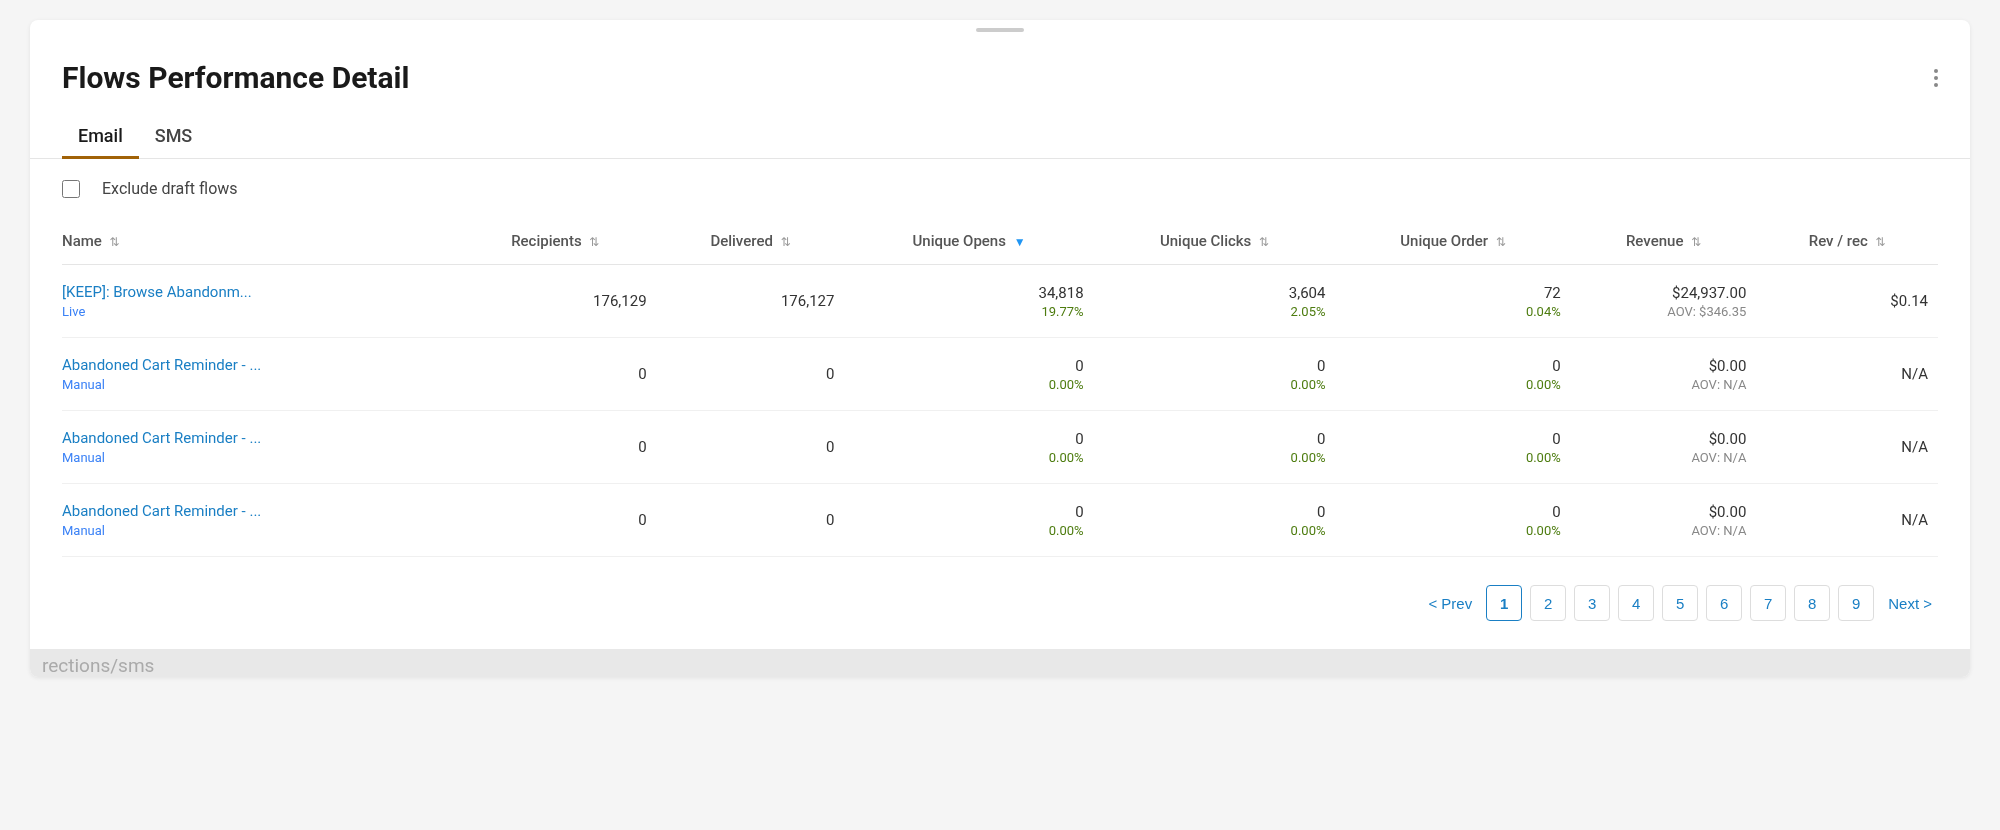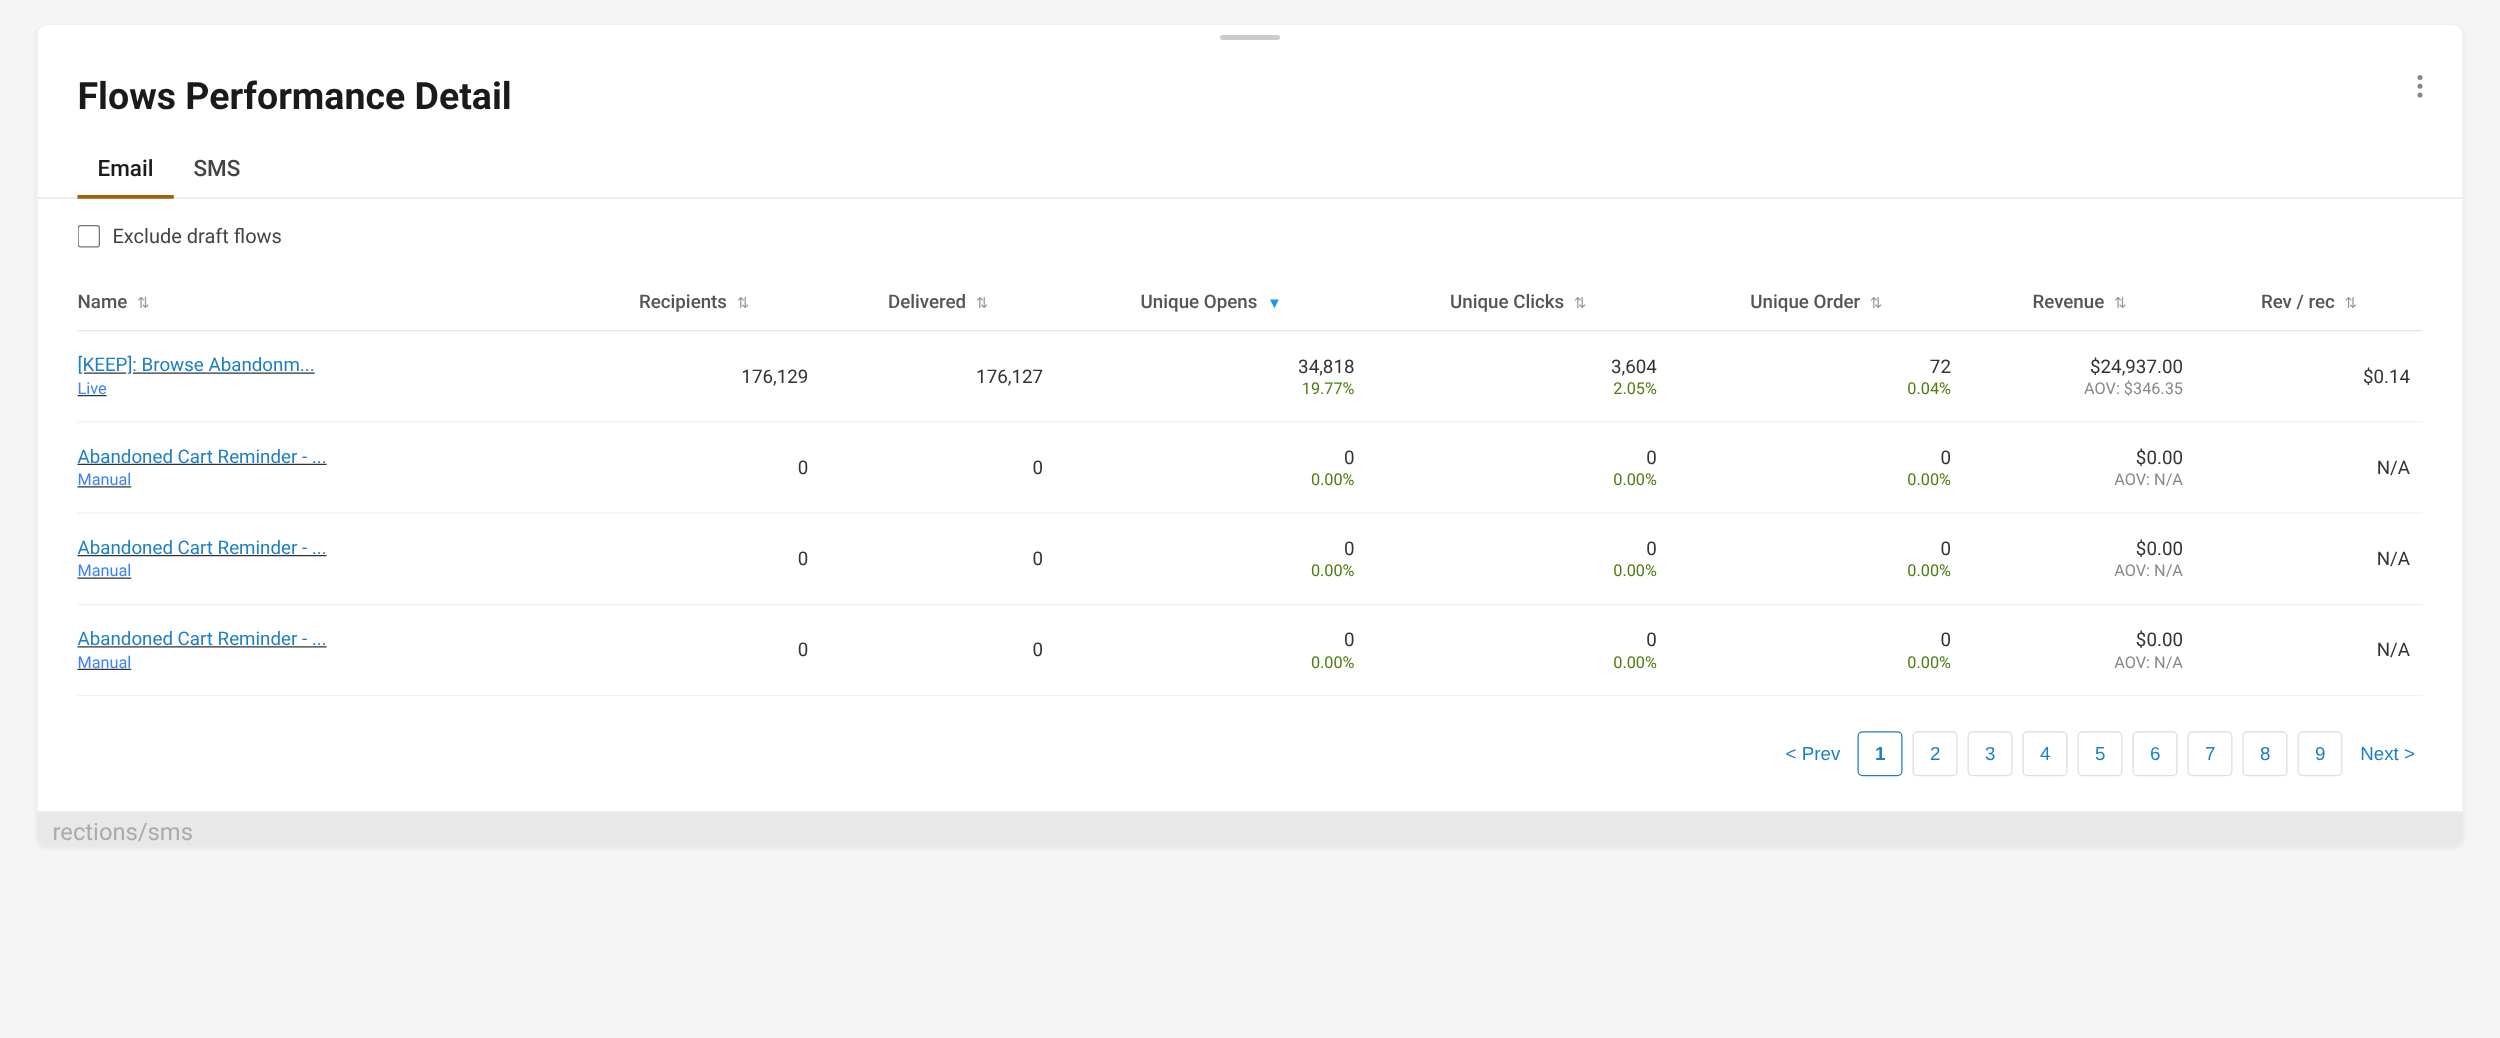--- a/index.html
+++ b/index.html
@@ -23,20 +23,21 @@
       background: #fff;
       border-radius: 8px;
       width: 1940px;
       padding: 0;
       box-shadow: 0 1px 4px rgba(0,0,0,0.08);
       position: relative;
     }
 
     .card-header {
       display: flex;
+      align-items: center;
       justify-content: space-between;
       padding: 28px 32px 0 32px;
     }
 
     .card-title {
       font-size: 30px;
       font-weight: 700;
       color: #1a1a1a;
     }
 
@@ -84,21 +85,21 @@
     .filter-row {
       display: flex;
       align-items: center;
       padding: 20px 32px 10px 32px;
       gap: 10px;
     }
 
     .checkbox-wrapper {
       display: flex;
       align-items: center;
-      gap: 10px;
+      gap: 22px;
       cursor: pointer;
     }
 
     .checkbox-wrapper input[type="checkbox"] {
       width: 18px;
       height: 18px;
       cursor: pointer;
     }
 
     .checkbox-label {
@@ -147,21 +148,20 @@
 
     tbody tr td {
       padding: 18px 10px;
       border-bottom: 1px solid #f0f0f0;
       font-size: 15px;
       color: #333;
     }
 
     tbody tr td:first-child {
       padding-left: 0;
-      text-decoration: underline;
     }
 
     tbody tr td:not(:first-child) {
       text-align: right;
     }
 
     .flow-name-link {
       color: #1a7fc4;
       text-decoration: none;
       font-size: 15px;

